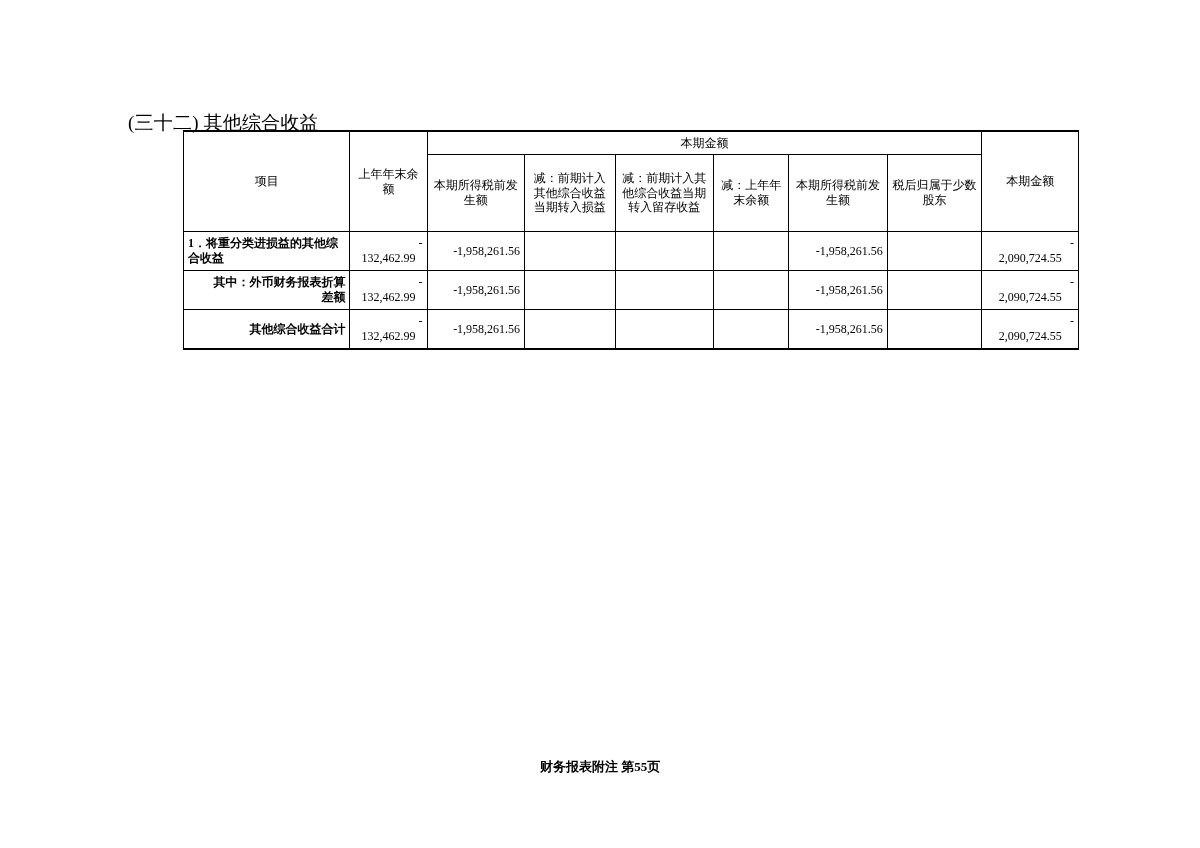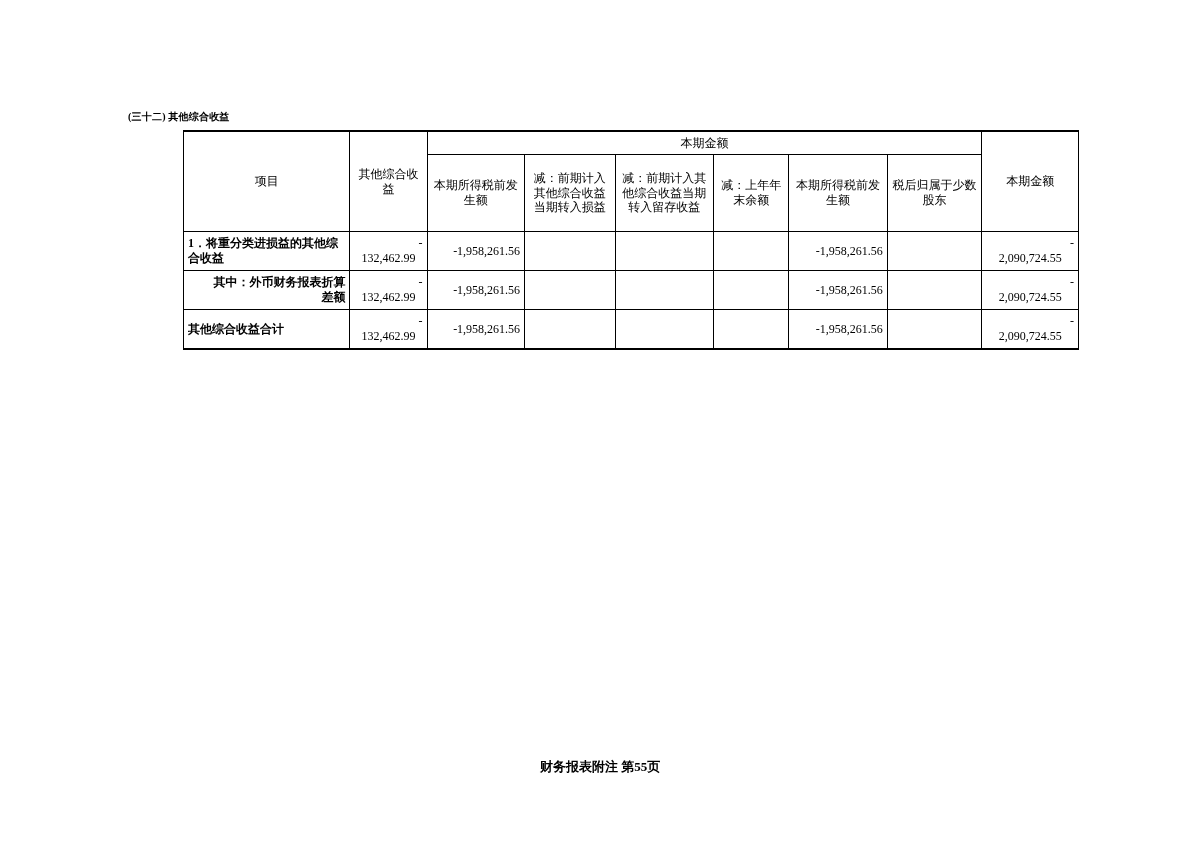--- a/index.html
+++ b/index.html
@@ -19,22 +19,22 @@
     position: absolute;
     left: 0;
     top: 0;
     width: 1200px;
     height: 848px;
   }
   .section-title {
     position: absolute;
     left: 128px;
     top: 110px;
-    font-size: 10px;
-    font-weight: bold;
+    font-size: 19px;
+    font-weight: normal;
     letter-spacing: 0.2px;
     white-space: nowrap;
   }
   table.fin {
     position: absolute;
     left: 183px;
     top: 130px;
     width: 896px;
     border-collapse: collapse;
     table-layout: fixed;
@@ -67,21 +67,21 @@
     padding-left: 12px;
   }
   .item-cell.indent1 {
     padding-left: 28px;
     text-align: right;
   }
   .item-cell.bold {
     font-weight: bold;
   }
   .item-cell.center {
-    text-align: left;
+    text-align: right;
     padding-left: 4px;
   }
   .hdr-row1 th {
     height: 18px;
   }
   .hdr-row2 th {
     height: 72px;
   }
   .body-row td {
     height: 34px;
@@ -122,21 +122,21 @@
       <col style="width:88px">
       <col style="width:96px">
       <col style="width:73px">
       <col style="width:96px">
       <col style="width:92px">
       <col style="width:94px">
     </colgroup>
     <thead>
       <tr class="hdr-row1 top-rule">
         <th rowspan="2" class="hdr-center">项目</th>
-        <th rowspan="2" class="hdr-center">其他综合收益</th>
+        <th rowspan="2" class="hdr-center">上年年末余额</th>
         <th colspan="6" class="hdr-center">本期金额</th>
         <th rowspan="2" class="hdr-center">本期金额</th>
       </tr>
       <tr class="hdr-row2">
         <th class="hdr-center">本期所得税前发生额</th>
         <th class="hdr-center">减：前期计入其他综合收益当期转入损益</th>
         <th class="hdr-center">减：前期计入其他综合收益当期转入留存收益</th>
         <th class="hdr-center">减：上年年末余额</th>
         <th class="hdr-center">本期所得税前发生额</th>
         <th class="hdr-center">税后归属于少数股东</th>

